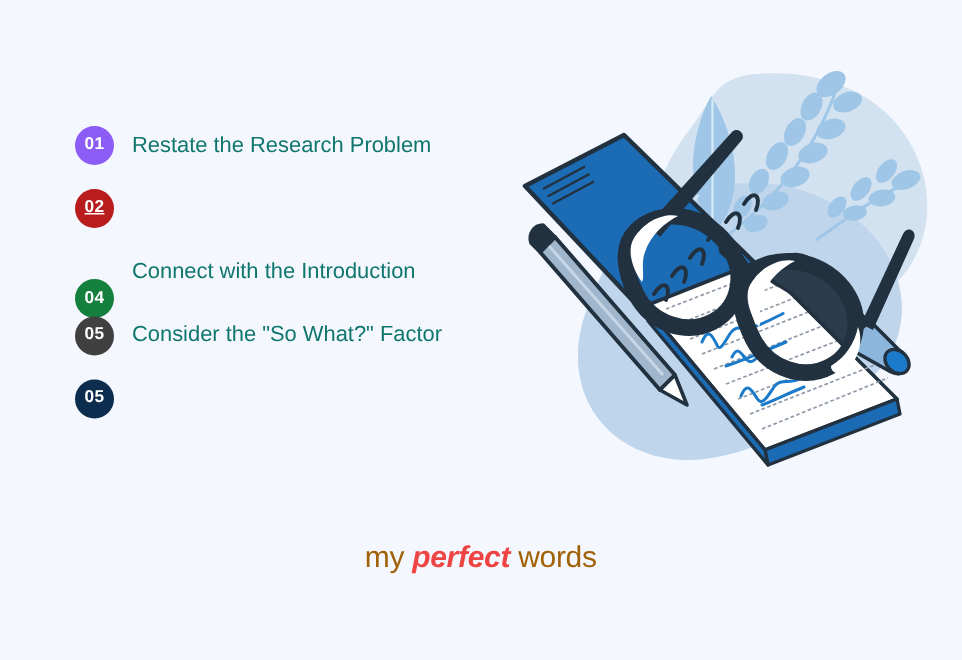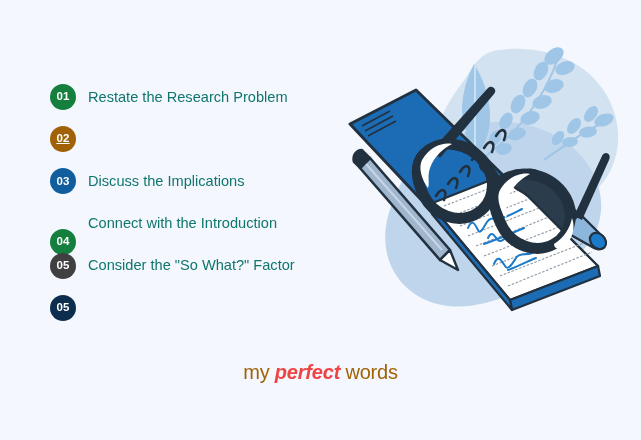--- a/index.html
+++ b/index.html
@@ -202,32 +202,28 @@
           <path d="M152 152 C160 138 174 134 182 136 C174 140 164 148 160 160 C157 168 160 176 158 180 C152 172 148 160 152 152 Z"></path>
           <path d="M206 206 C216 200 222 190 224 180 C228 190 224 204 214 210 C210 212 206 210 206 206 Z"></path>
         </g>
       </g>
     </svg>
   </div>
 
   <div id="steps-list">
 
     <div class="step-row">
-      <div class="step-badge" style="background:#15803d;text-align:right;">01</div>
+      <div class="step-badge" style="background:#8b5cf6;text-align:right;">01</div>
       <div class="step-label">Restate the Research Problem</div>
     </div>
 
     <div class="step-row">
-      <div class="step-badge" style="background:#a16207;text-decoration:underline;">02</div>
-    </div>
-
-    <div class="step-row">
-      <div class="step-badge" style="background:#115e9e;">03</div>
-      <div class="step-label">Discuss the Implications</div>
-    </div>
+      <div class="step-badge" style="background:#b91c1c;text-decoration:underline;">02</div>
+    </div>
+
 
     <div class="step-row">
       <div class="step-badge" style="background:#15803d;margin-top:36px;">04</div>
       <div class="step-label">Connect with the Introduction</div>
     </div>
 
     <div class="step-row">
       <div class="step-badge" style="background:#404040;">05</div>
       <div class="step-label">Consider the "So What?" Factor</div>
     </div>

